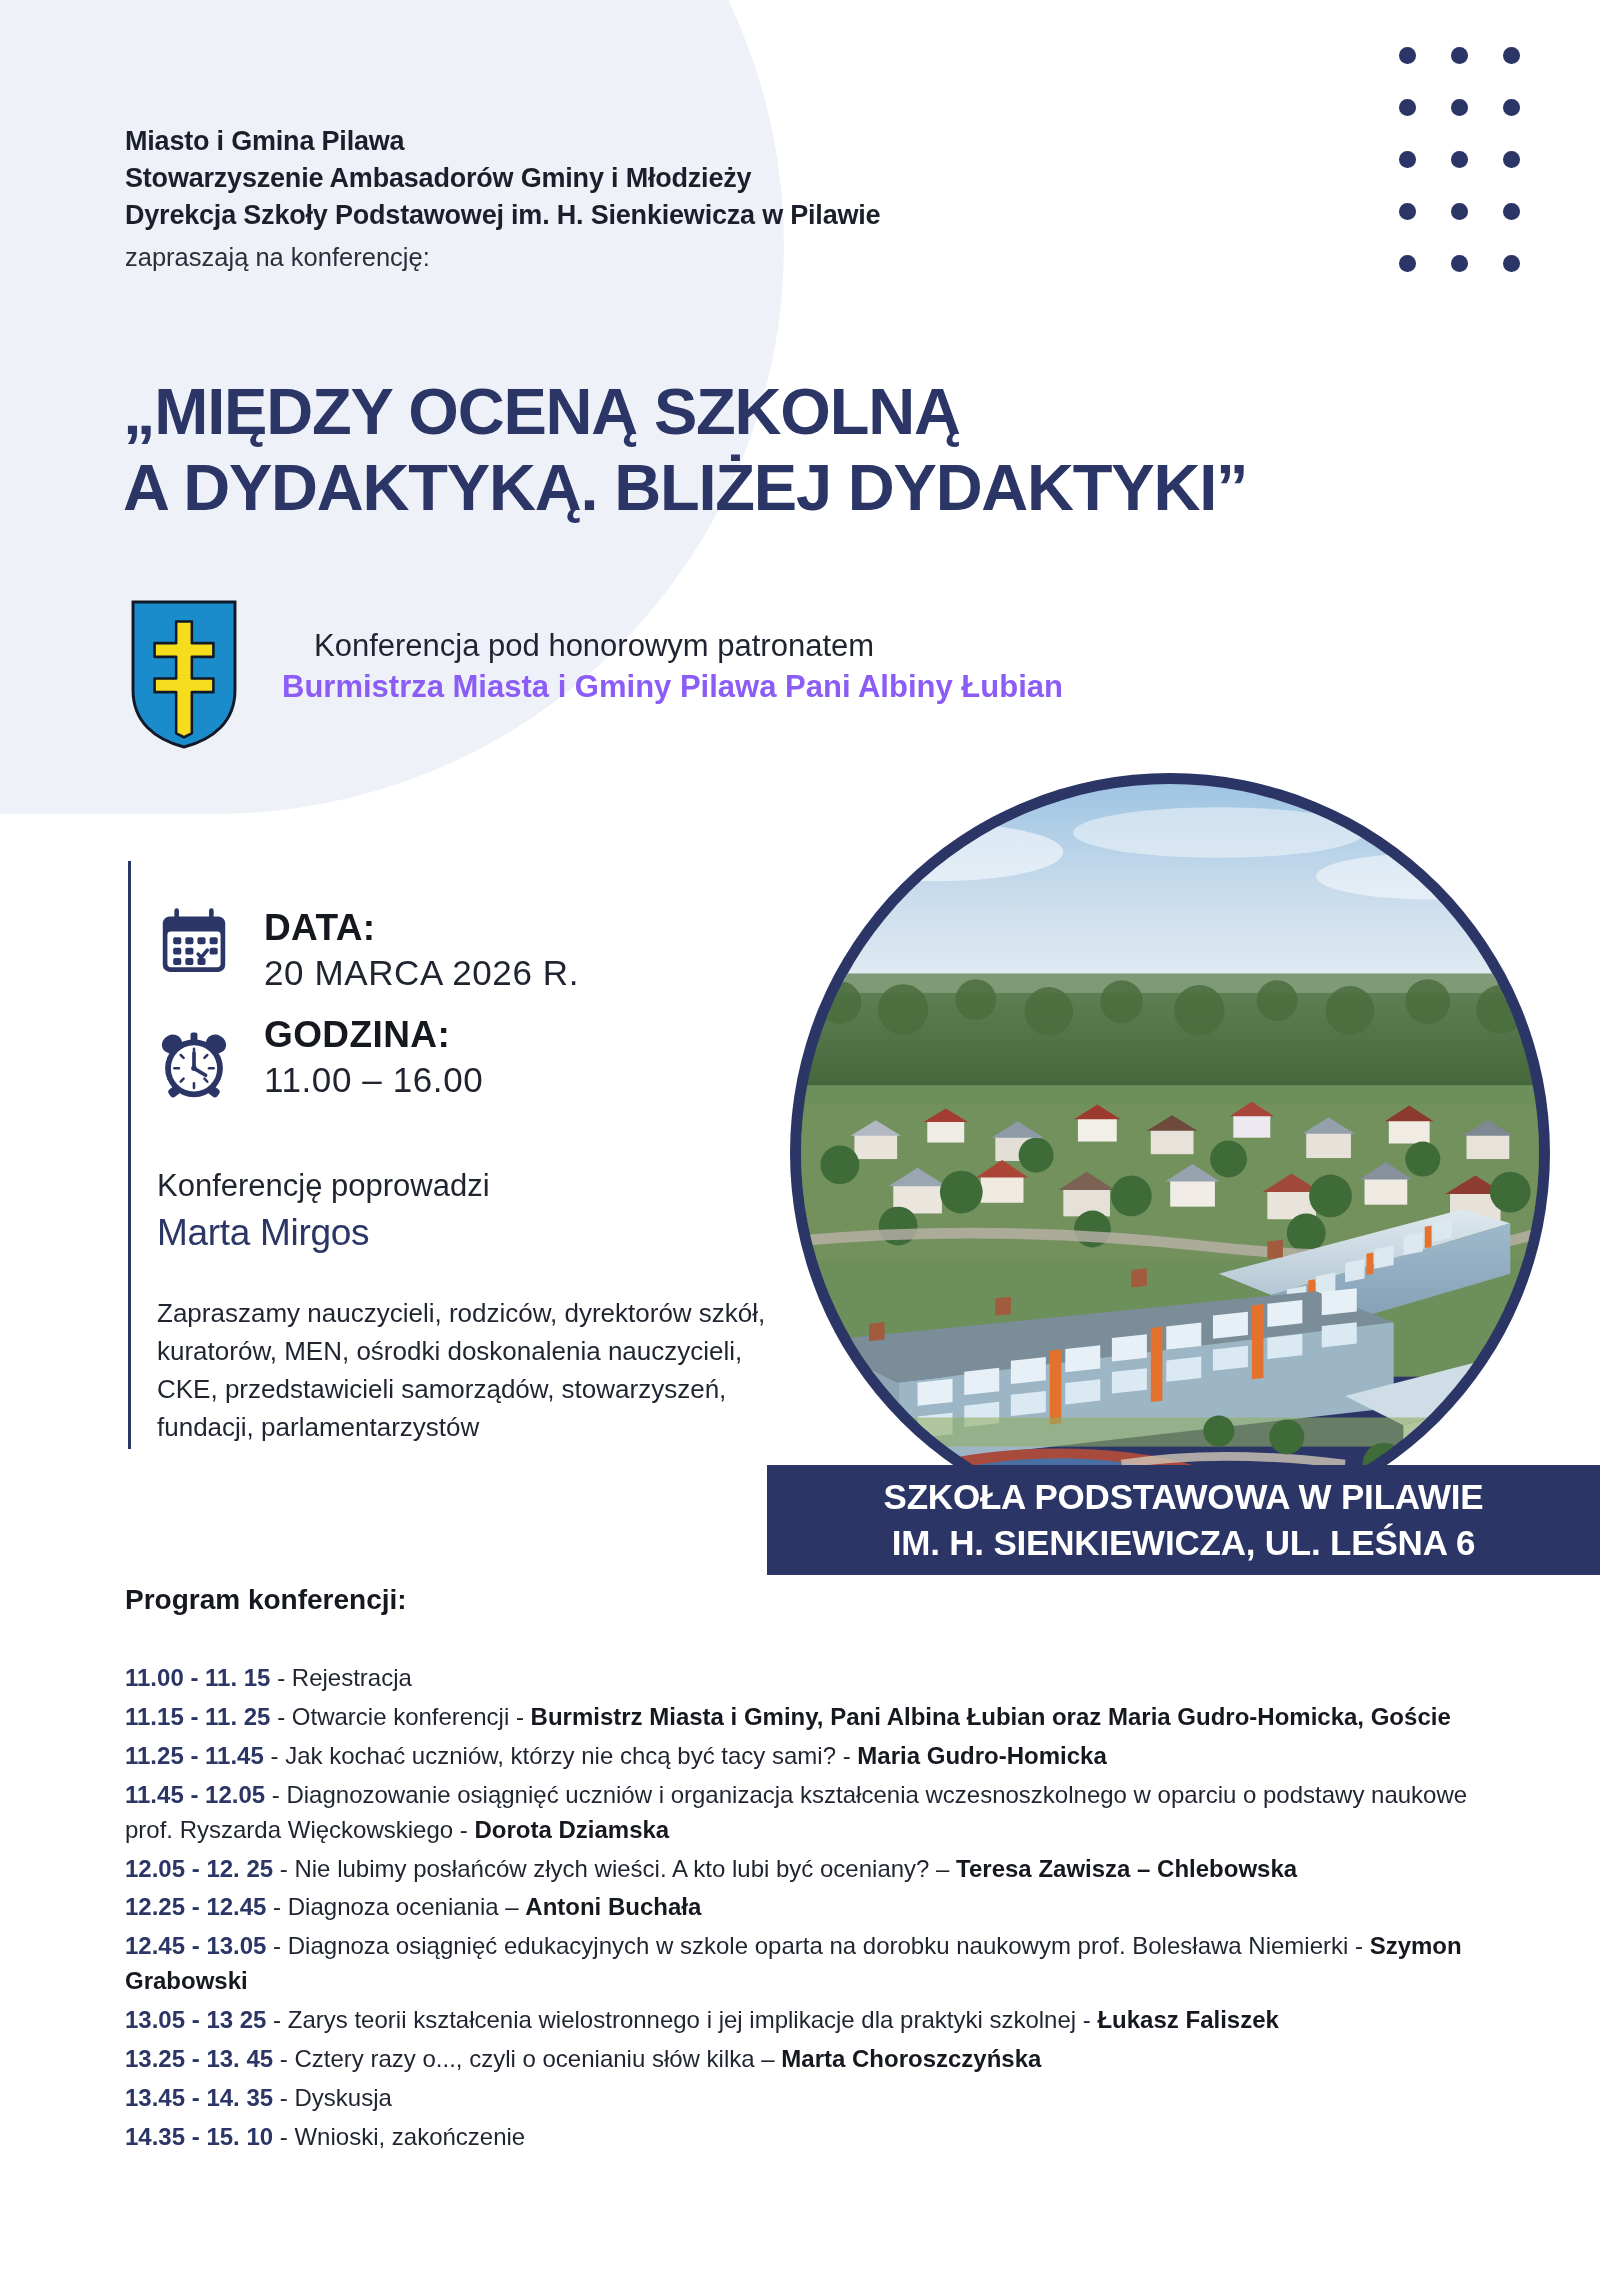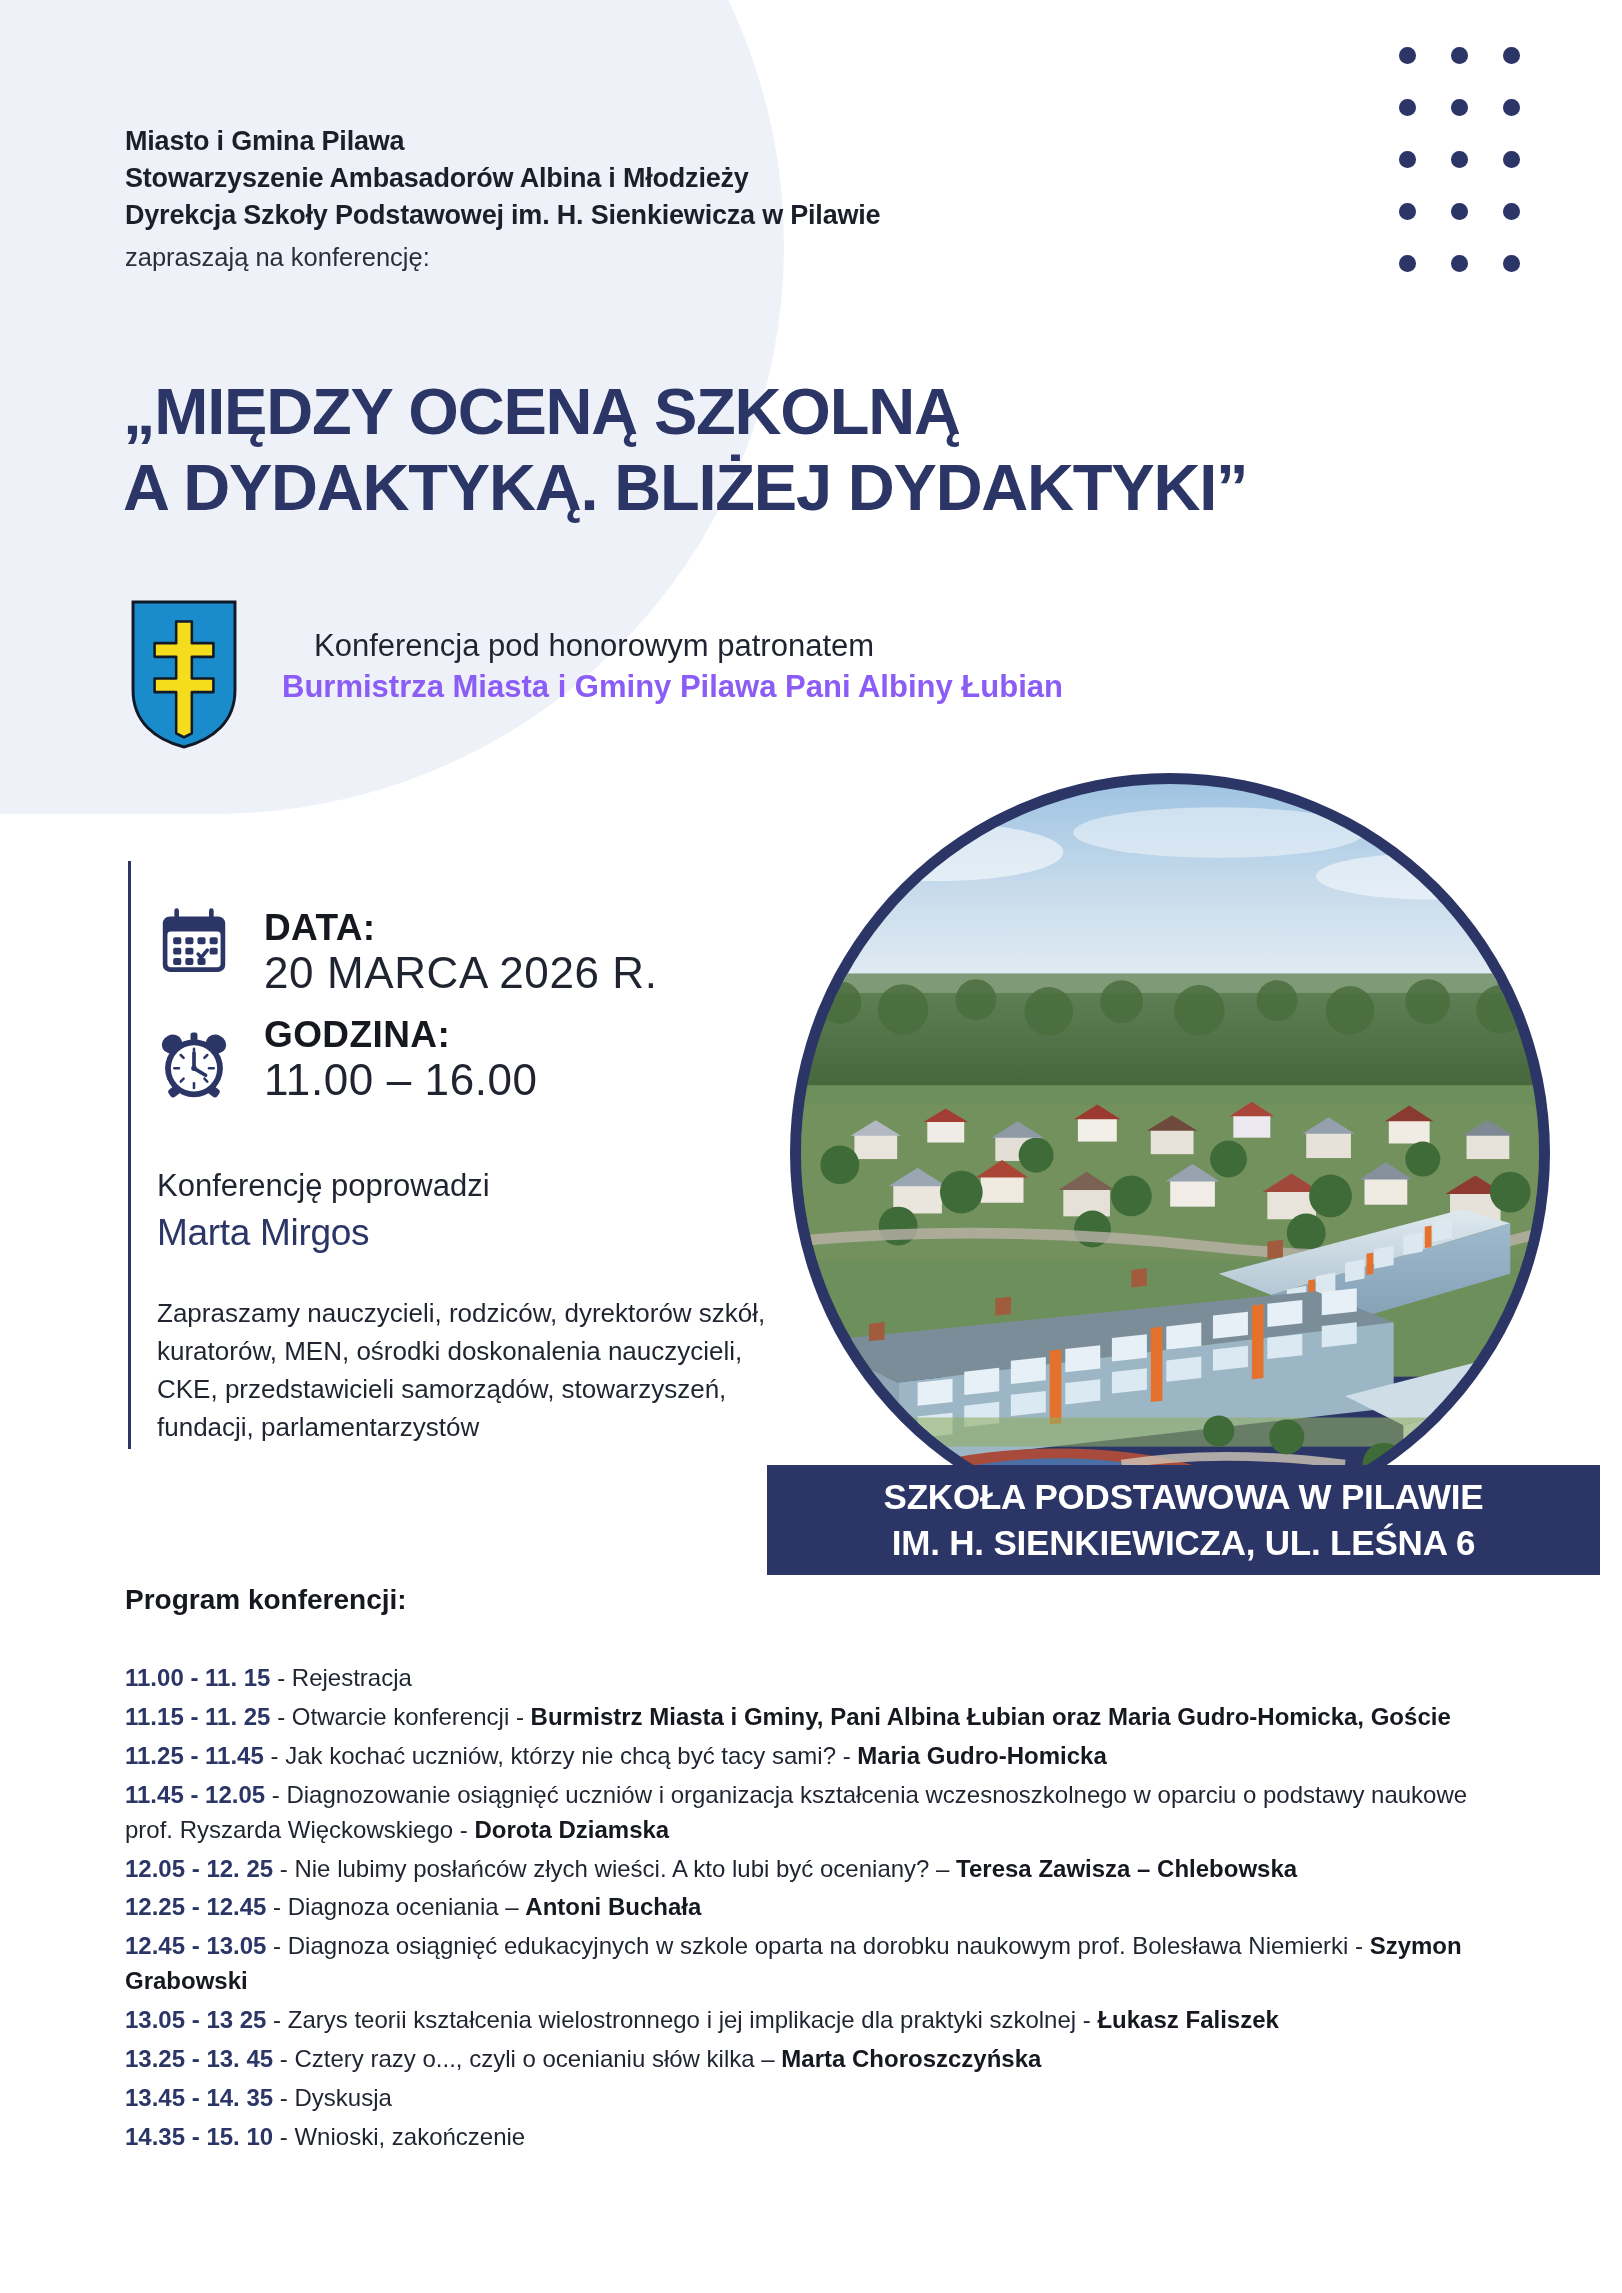--- a/index.html
+++ b/index.html
@@ -130,21 +130,21 @@
   .infoicon { width: 74px; height: 74px; flex: none; }
   .infotext { margin-left: 33px; }
   .infolabel {
     font-size: 37px;
     font-weight: bold;
     color: #15181f;
     line-height: 43px;
     letter-spacing: 0.4px;
   }
   .infovalue {
-    font-size: 44px;
+    font-size: 35px;
     color: #1f2430;
     line-height: 47px;
     letter-spacing: 0.6px;
   }
 
   
   .hostblock { position: absolute; left: 157px; top: 1164px; z-index: 5; }
   .host-intro {
     font-size: 31px;
     color: #1f2430;
@@ -253,21 +253,21 @@
       <span></span>
       <span></span>
       <span></span>
       <span></span>
       <span></span>
       <span></span>
     </div>
 
   <div class="orgblock">
     <div class="orgline">Miasto i Gmina Pilawa</div>
-    <div class="orgline">Stowarzyszenie Ambasadorów Albina i Młodzieży</div>
+    <div class="orgline">Stowarzyszenie Ambasadorów Gminy i Młodzieży</div>
     <div class="orgline">Dyrekcja Szkoły Podstawowej im. H. Sienkiewicza w Pilawie</div>
     <div class="invite">zapraszają na konferencję:</div>
   </div>
 
   <div class="maintitle">
     <div>„MIĘDZY OCENĄ SZKOLNĄ</div>
     <div>A DYDAKTYKĄ. BLIŻEJ DYDAKTYKI”</div>
   </div>
 
   <div class="crestrow">

